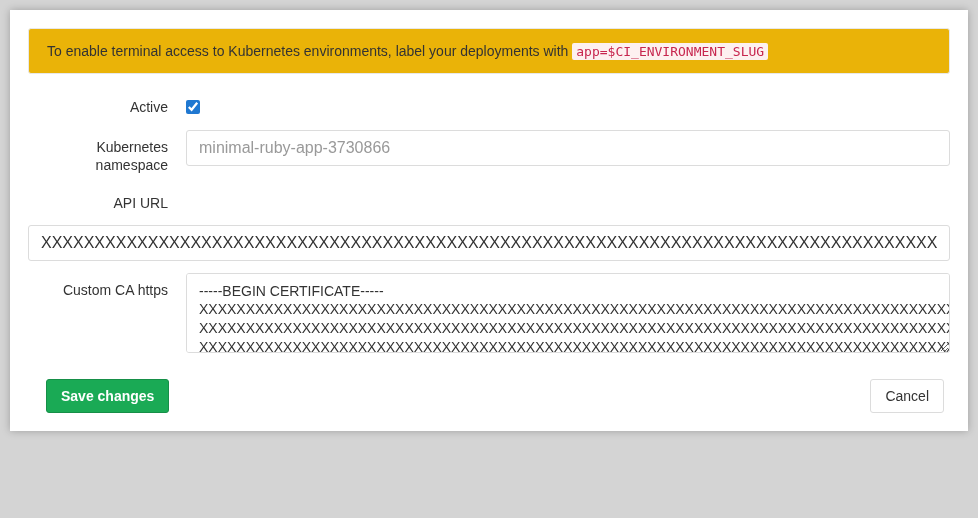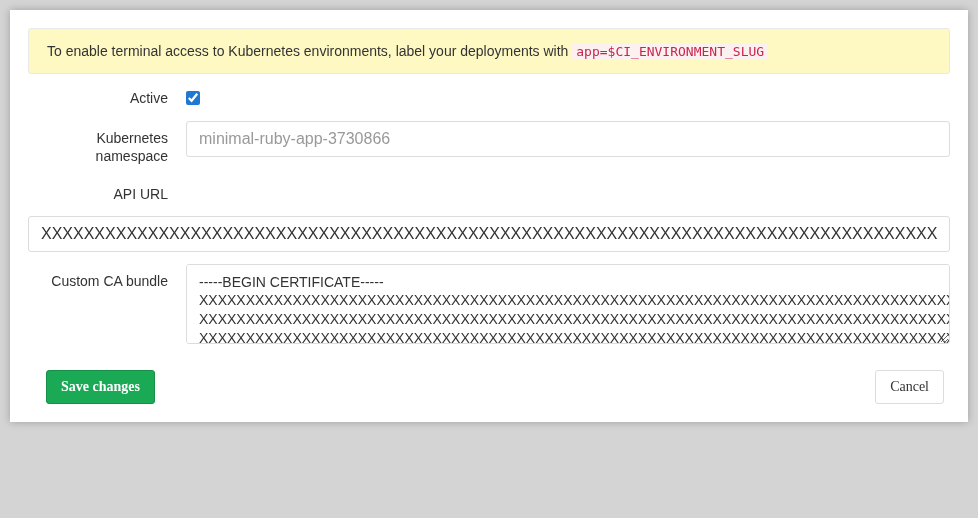--- a/index.html
+++ b/index.html
@@ -15,27 +15,27 @@
       align-items: flex-start;
       padding: 10px;
     }
     .panel {
       width: 958px;
       background: #ffffff;
       box-shadow: 0 0 8px rgba(0,0,0,0.25);
       padding: 18px 18px 18px 18px;
     }
     .info-box {
-      background: #fef9c3;
+      background: #eab308;
       border: 1px solid #e8e8e8;
       border-radius: 3px;
       padding: 14px 18px;
       font-size: 14px;
       color: #333;
-      margin-bottom: 15px;
+      margin-bottom: 24px;
     }
     .info-box code {
       color: #c7254e;
       background: #fdf0f0;
       font-family: Menlo, Monaco, Consolas, monospace;
       font-size: 13px;
       padding: 1px 4px;
       border-radius: 2px;
     }
     .form-row {
@@ -91,21 +91,20 @@
       accent-color: #1f78d1;
       margin-top: 2px;
     }
     .button-row {
       display: flex;
       justify-content: space-between;
       align-items: flex-end;
       margin-top: 22px;
       padding-left: 18px;
       padding-right: 6px;
-      font-family: Liberation Serif, serif;
     }
     .btn {
       display: inline-block;
       font-size: 14px;
       border-radius: 3px;
       padding: 8px 14px;
       cursor: pointer;
       border: 1px solid transparent;
       font-family: inherit;
     }
@@ -149,21 +148,21 @@
     <div class="form-label">API URL</div>
   </div>
 
   <div class="form-row">
     <div class="form-control-wrap">
       <input type="text" class="text-input" value="XXXXXXXXXXXXXXXXXXXXXXXXXXXXXXXXXXXXXXXXXXXXXXXXXXXXXXXXXXXXXXXXXXXXXXXXXXXXXXXXXXXXXXXXXXXXXXXXXXXXXXXXXXXXXXXXXXXXXXXX" style="">
     </div>
   </div>
 
   <div class="form-row">
-    <div class="form-label">Custom CA bundle</div>
+    <div class="form-label">Custom CA https</div>
     <div class="form-control-wrap">
       <textarea class="textarea" style="">-----BEGIN CERTIFICATE-----
 XXXXXXXXXXXXXXXXXXXXXXXXXXXXXXXXXXXXXXXXXXXXXXXXXXXXXXXXXXXXXXXXXXXXXXXXXXXXXXXXXXXXXXXXXXXXXXXXXXXXXXXXXXXXXXXXXXXX
 XXXXXXXXXXXXXXXXXXXXXXXXXXXXXXXXXXXXXXXXXXXXXXXXXXXXXXXXXXXXXXXXXXXXXXXXXXXXXXXXXXXXXXXXXXXXXXXXXXXXXXXXXXXXXXXXXXXX
 XXXXXXXXXXXXXXXXXXXXXXXXXXXXXXXXXXXXXXXXXXXXXXXXXXXXXXXXXXXXXXXXXXXXXXXXXXXXXXXXXXXXXXXXXXXXXXXXXXXXXXXXXXXXXXXXXXXX
 XXXXXXXXXXXXXXXXXXXXXXXXXXXXXXXXXXXXXXXXXXXXXXXXXXXXXXXXXXXXXXXXXXXXXXXXXXXXXXXXXXXXXXXXXXXXXXXXXXXXXXXXXXXXXXXXXXXX
 XXXXXXXXXXXXXXXXXXXXXXXXXXXXXXXXXXXXXXXXXXXXXXXXXXXXXXXXXXXXXXXXXXXXXXXXXXXXXXXXXXXXXXXXXXXXXXXXXXXXXXXXXXXXXXXXXXXX</textarea>
     </div>
   </div>
 

